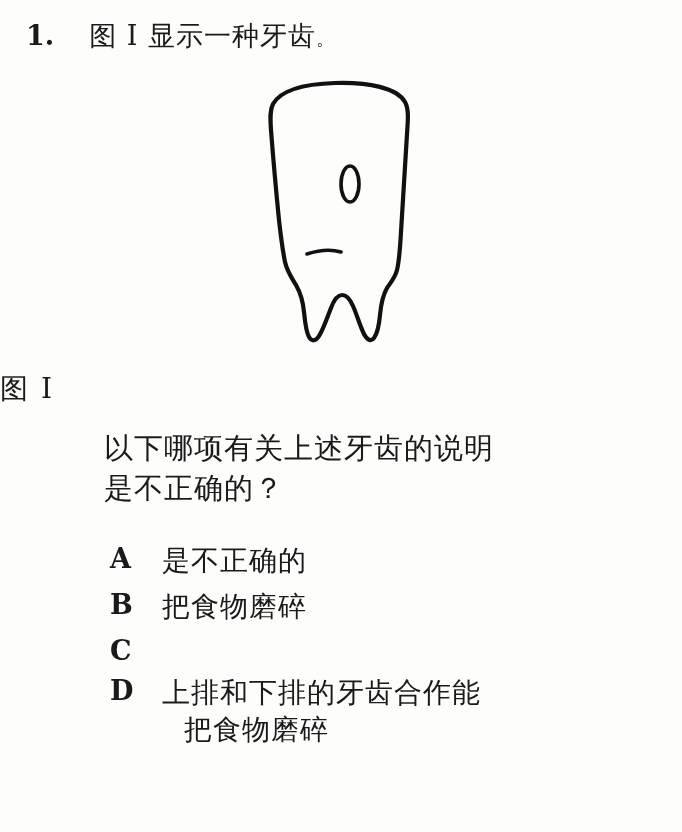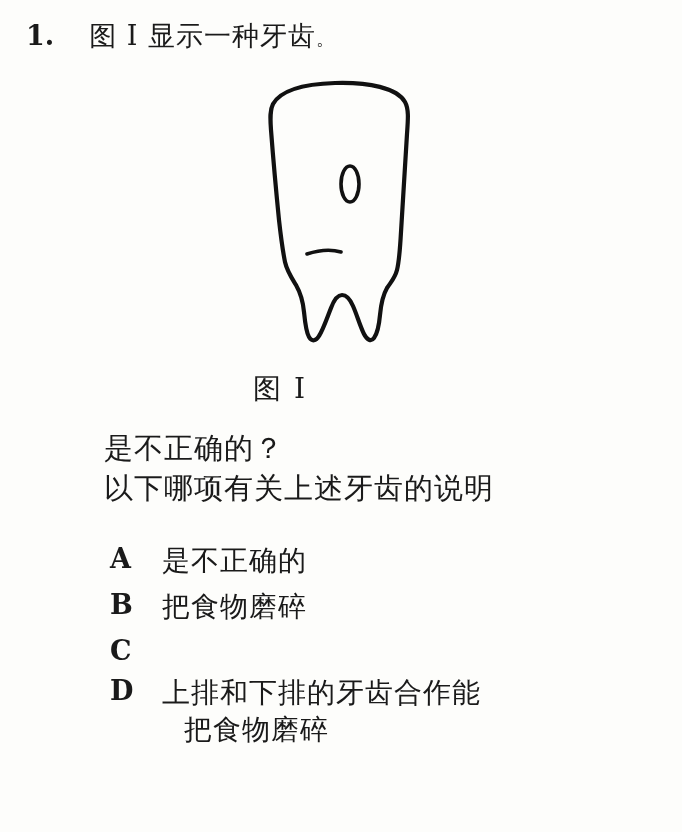--- a/index.html
+++ b/index.html
@@ -57,21 +57,21 @@
   }
   .figure-wrap svg {
     display: block;
     margin: 0 auto;
   }
   .figure-caption {
     position: absolute;
     top: 370px;
     left: 0;
     width: 560px;
-    text-align: center;
+    text-align: left;
     font-size: 28px;
     letter-spacing: 2px;
   }
 
   
   .qbody {
     position: absolute;
     top: 428px;
     left: 104px;
     width: 560px;
@@ -142,22 +142,22 @@
 
       <ellipse cx="139" cy="112" rx="9" ry="18" stroke="#111111" stroke-width="3.6" fill="none"></ellipse>
 
       <path d="M96 182 C108 178 120 177 130 180" stroke="#111111" stroke-width="3.6" stroke-linecap="round" fill="none"></path>
     </svg>
   </div>
 
   <div class="figure-caption">图 I</div>
 
   <div class="qbody">
+    <div>以下哪项有关上述牙齿的说明</div>
     <div>是不正确的？</div>
-    <div>以下哪项有关上述牙齿的说明</div>
   </div>
 
   <div class="options">
 
     <div class="option">
       <span class="opt-letter">A</span>
       <span class="opt-text">是不正确的</span>
     </div>
 
     <div class="option">

